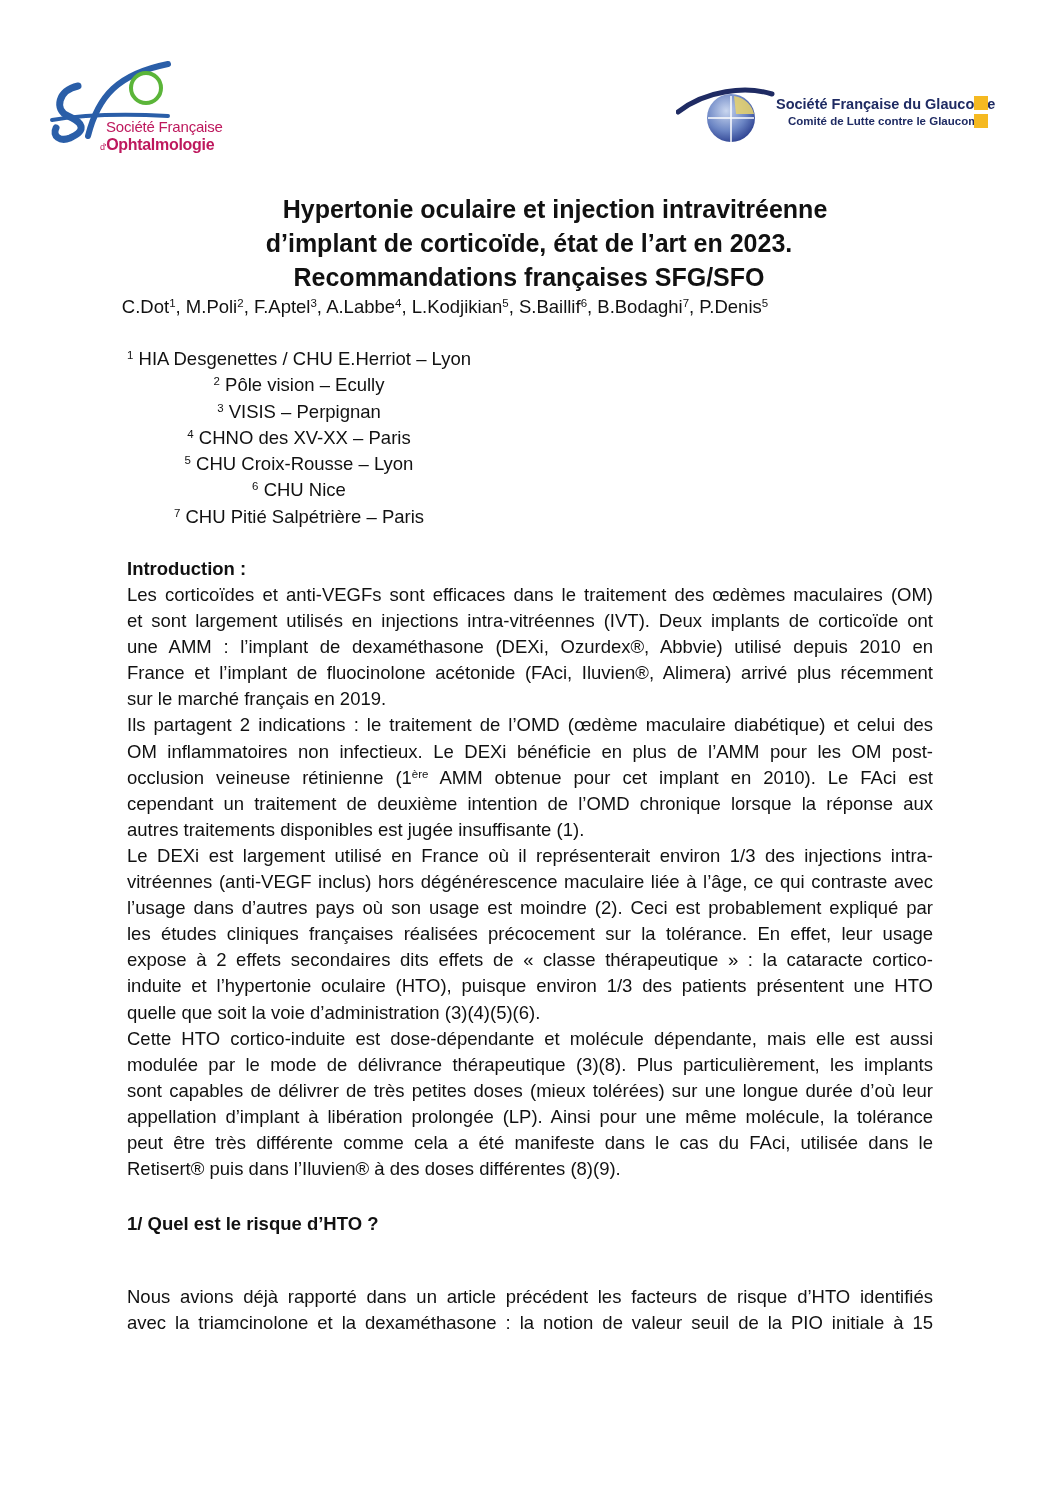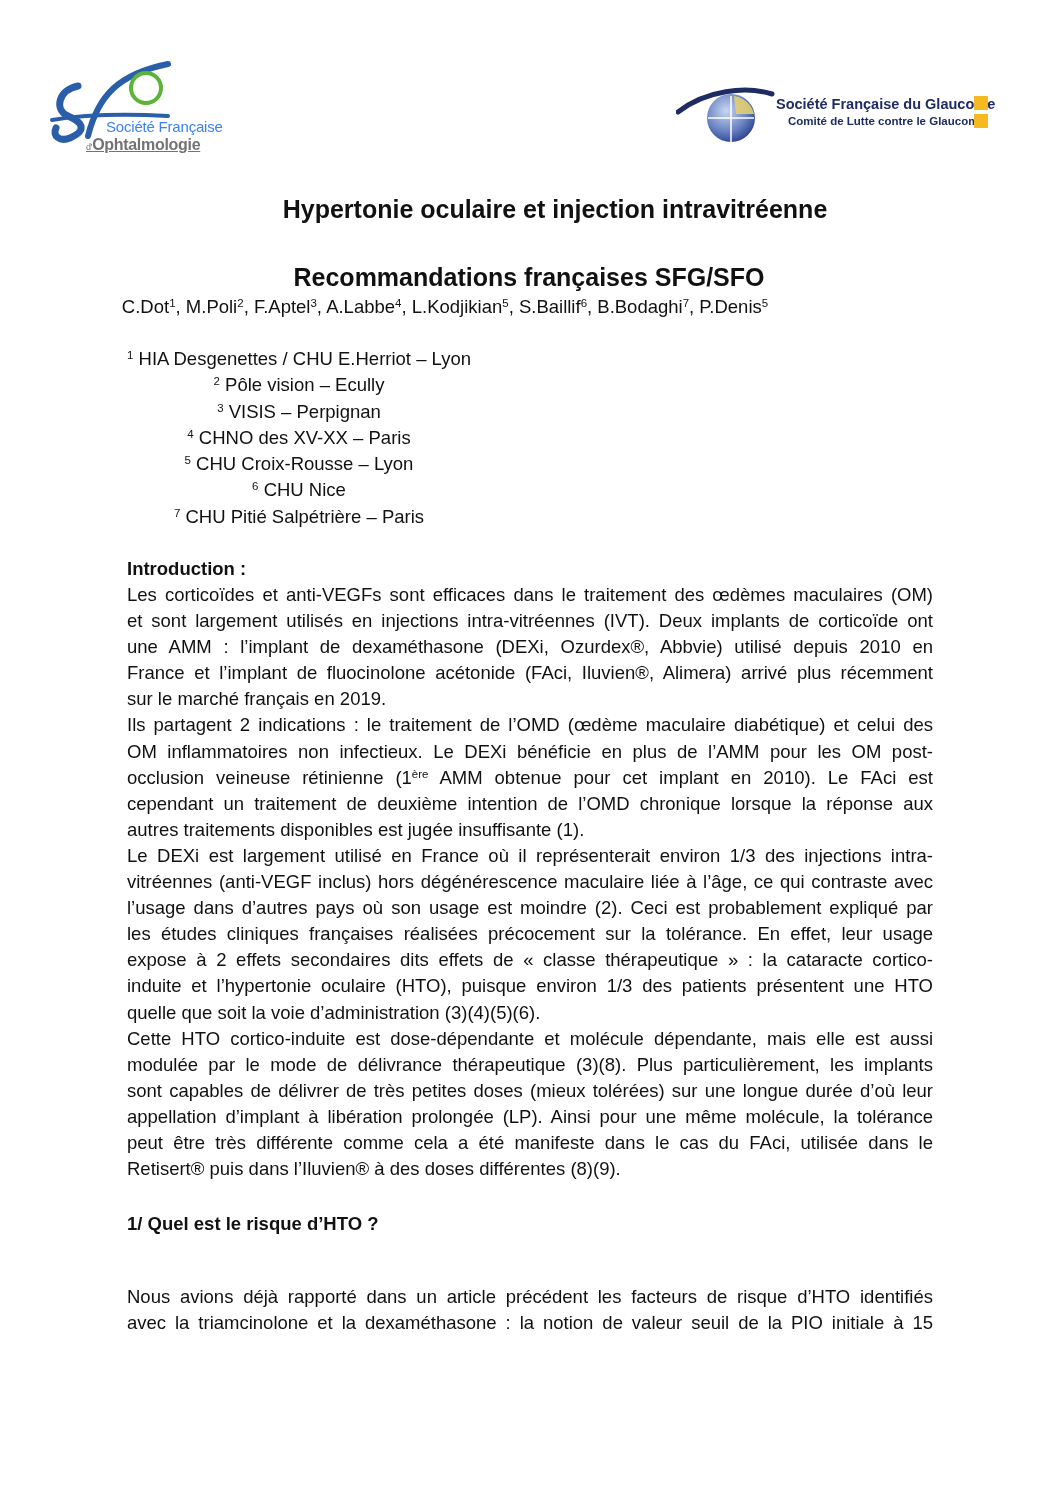--- a/index.html
+++ b/index.html
@@ -3,22 +3,22 @@
   <meta charset="utf-8">
   <style>
     html, body { margin: 0; padding: 0; background: #ffffff; }
     body { width: 1058px; height: 1497px; position: relative; overflow: hidden;
            font-family: "Liberation Sans Narrow", "Liberation Sans", sans-serif; color: #111; }
     .page { position: absolute; left: 0; top: 0; width: 1058px; height: 1497px; }
 
     
     .logo-sfo { position: absolute; left: 48px; top: 56px; width: 180px; height: 100px; }
     .logo-sfg { position: absolute; left: 676px; top: 84px; width: 320px; height: 60px; }
-    .sfo-text1 { position: absolute; left: 58px; top: 62px; font-size: 15px; color: #3b82f6; white-space: nowrap; letter-spacing: -0.2px; }
-    .sfo-text2 { position: absolute; left: 38px; top: 80px; font-size: 16px; font-weight: bold; color: #737373; white-space: nowrap; letter-spacing: -0.3px; text-decoration: underline; }
+    .sfo-text1 { position: absolute; left: 58px; top: 62px; font-size: 15px; color: #be185d; white-space: nowrap; letter-spacing: -0.2px; }
+    .sfo-text2 { position: absolute; left: 52px; top: 80px; font-size: 16px; font-weight: bold; color: #be185d; white-space: nowrap; letter-spacing: -0.3px; }
     .sfg-text1 { position: absolute; left: 100px; top: 12px; font-size: 14.5px; font-weight: bold; color: #1f2b63; white-space: nowrap; }
     .sfg-text2 { position: absolute; left: 112px; top: 31px; font-size: 11.5px; font-weight: bold; color: #1f2b63; white-space: nowrap; }
     .sfg-sq1 { position: absolute; left: 298px; top: 12px; width: 14px; height: 14px; background: #f5b921; }
     .sfg-sq2 { position: absolute; left: 298px; top: 30px; width: 14px; height: 14px; background: #f5b921; }
 
     
     .title { position: absolute; left: 0; width: 1058px; text-align: center; font-weight: bold; font-size: 25px; line-height: 34px; }
     .title1 { top: 192px; padding-left: 26px; }
     .title2 { top: 226px; }
     .title3 { top: 260px; }
@@ -69,20 +69,21 @@
       <path d="M58 12 C 70 14, 76 22, 78 30 L60 30 Z" fill="#e9d46b" opacity="0.85"></path>
       <path d="M2 28 C 30 6, 70 2, 96 10" fill="none" stroke="#1f2b63" stroke-width="5" stroke-linecap="round"></path>
     </svg>
     <div class="sfg-text1">Société Française du Glaucome</div>
     <div class="sfg-text2">Comité de Lutte contre le Glaucome</div>
     <div class="sfg-sq1"></div>
     <div class="sfg-sq2"></div>
   </div>
 
   <div class="title title1">Hypertonie oculaire et injection intravitréenne</div>
+  <div class="title title2">d’implant de corticoïde, état de l’art en 2023.</div>
   <div class="title title3">Recommandations françaises SFG/SFO</div>
 
   <div class="authors" id="authors"><span><span>C.Dot</span><sup>1</sup></span>, <span><span>M.Poli</span><sup>2</sup></span>, <span><span>F.Aptel</span><sup>3</sup></span>, <span><span>A.Labbe</span><sup>4</sup></span>, <span><span>L.Kodjikian</span><sup>5</sup></span>, <span><span>S.Baillif</span><sup>6</sup></span>, <span><span>B.Bodaghi</span><sup>7</sup></span>, <span><span>P.Denis</span><sup>5</sup></span></div>
 
   <div class="affil" id="affils">
       <div><sup>1</sup><span> HIA Desgenettes / CHU E.Herriot – Lyon</span></div>
       <div><sup>2</sup><span> Pôle vision – Ecully</span></div>
       <div><sup>3</sup><span> VISIS – Perpignan</span></div>
       <div><sup>4</sup><span> CHNO des XV-XX – Paris</span></div>
       <div><sup>5</sup><span> CHU Croix-Rousse – Lyon</span></div>

